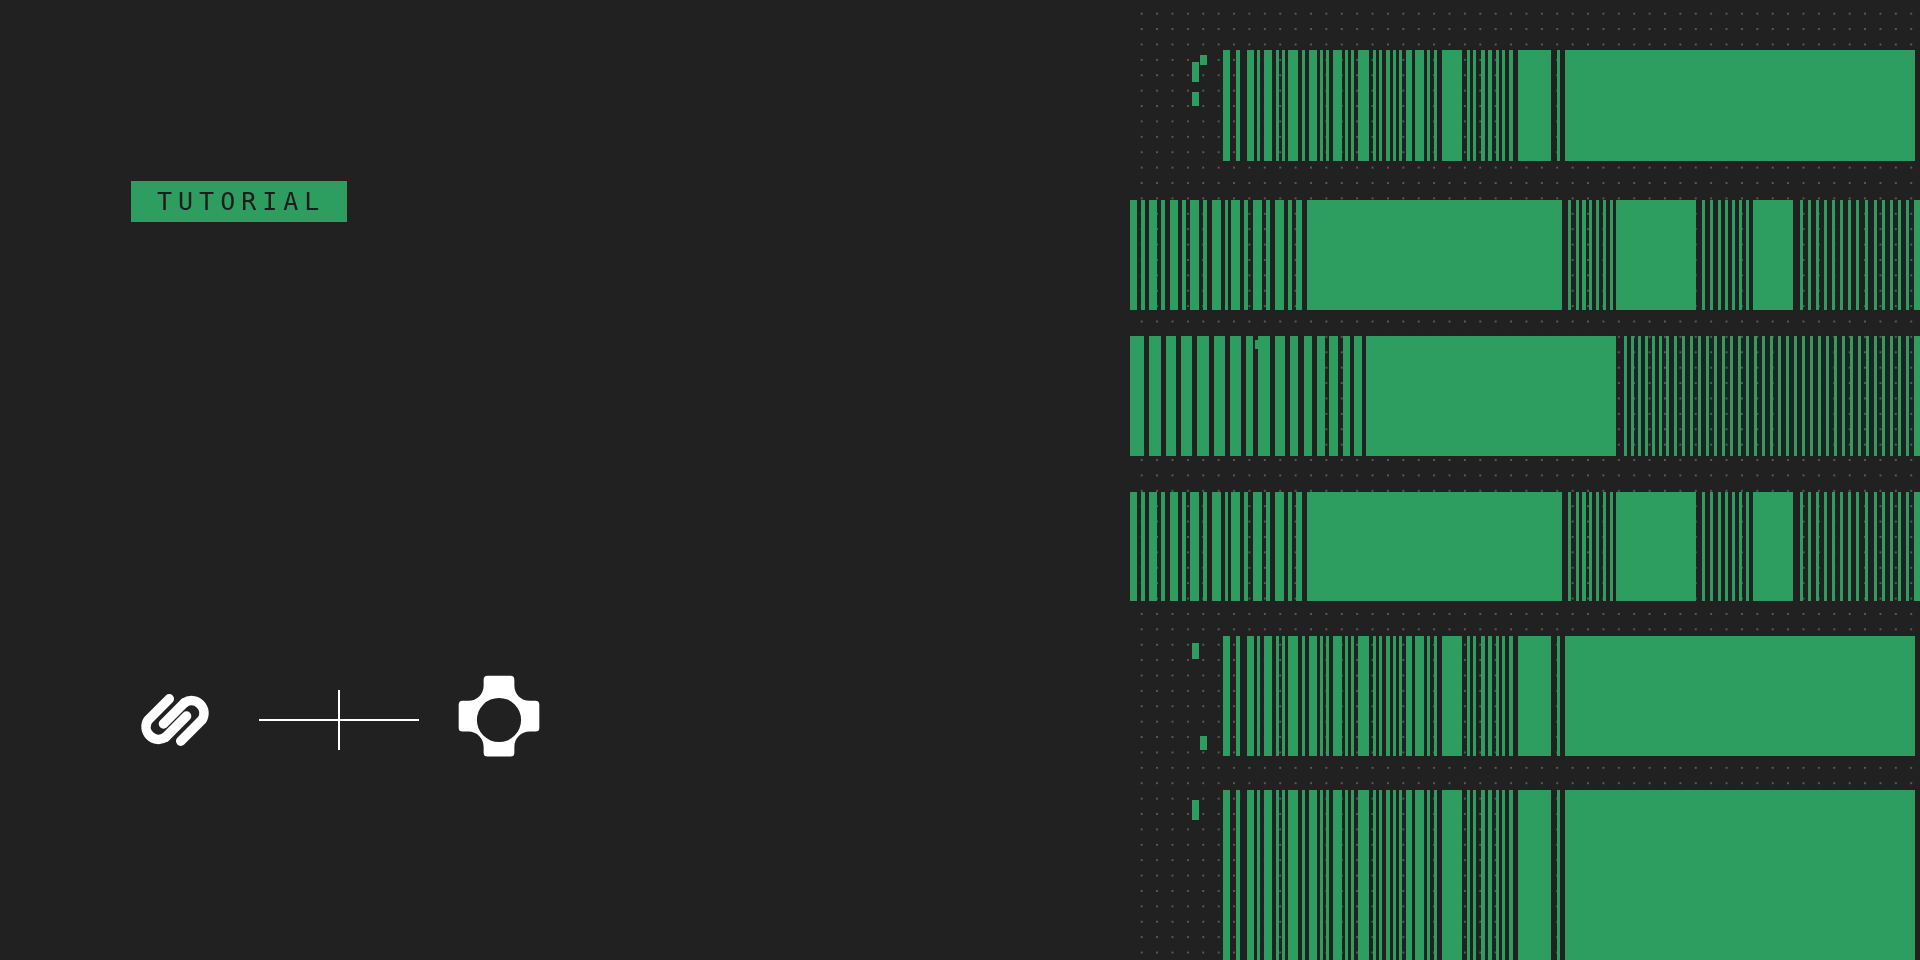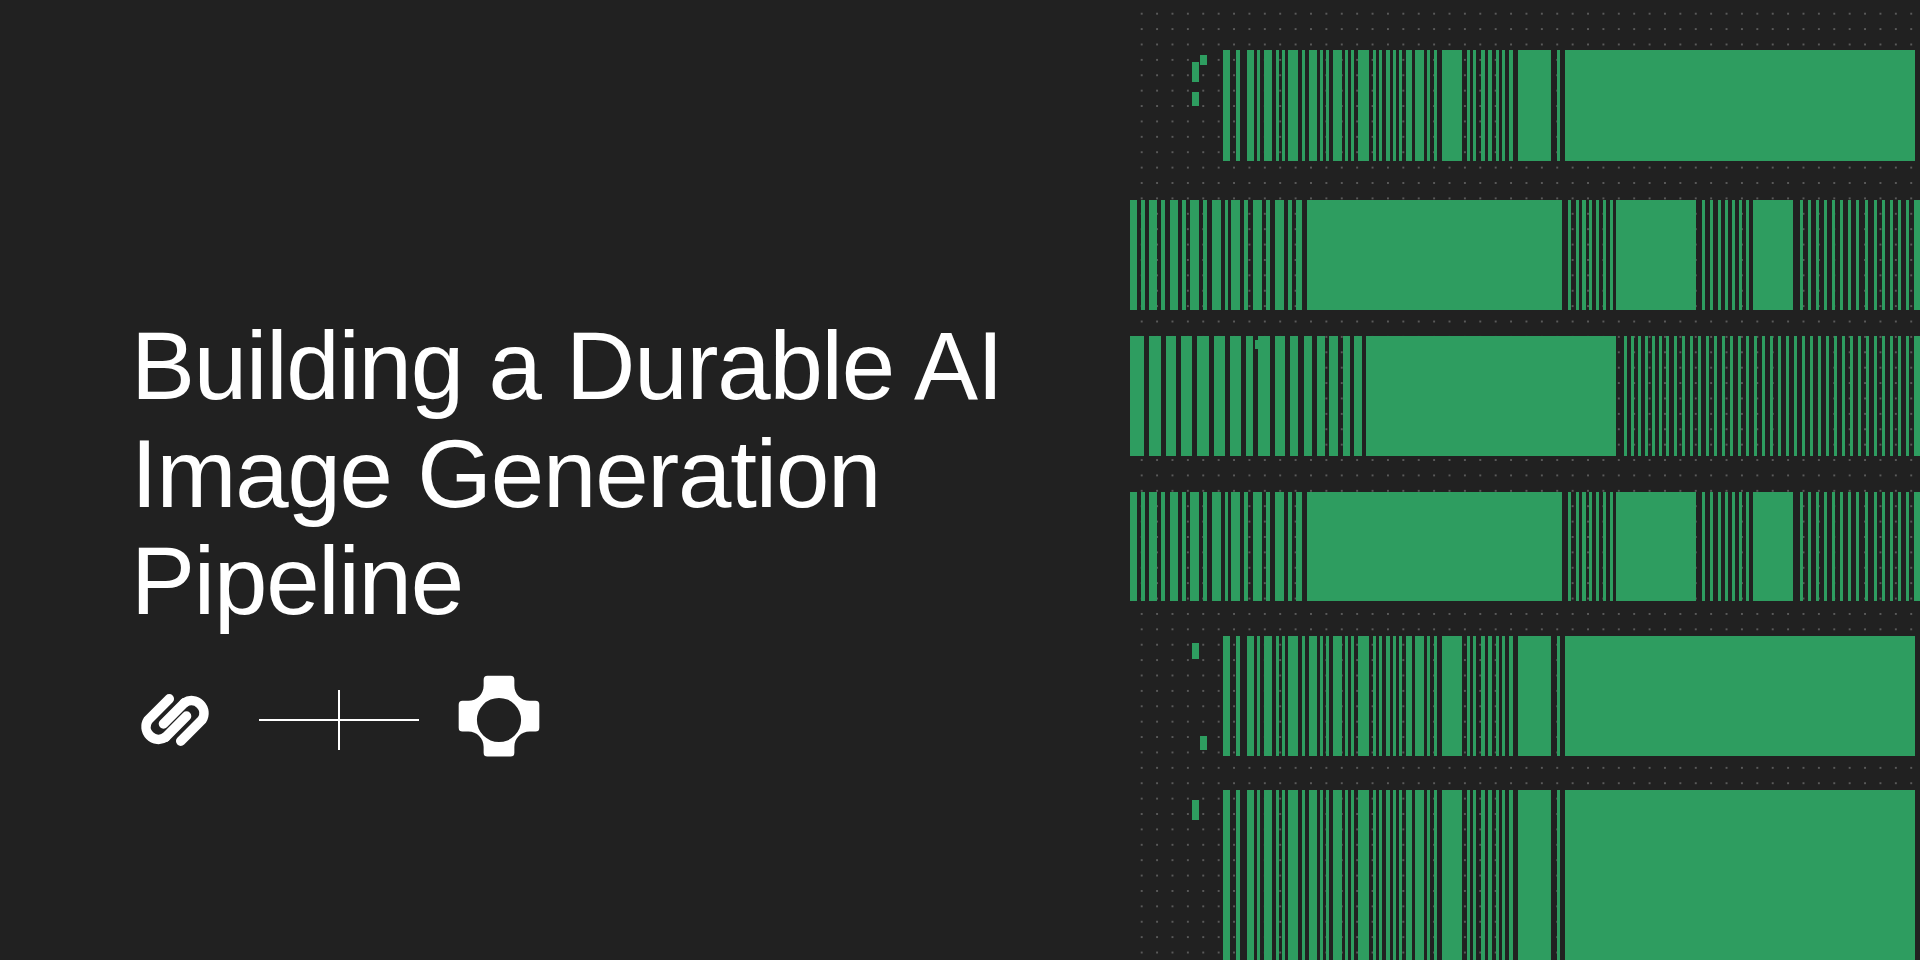--- a/index.html
+++ b/index.html
@@ -120,24 +120,24 @@
     background: #2E9D60;
   }
 </style>
 </head>
 <body>
 
 <div class="stage">
 
   <div class="left-pane">
 
-
-    <h1 class="headline">Building a Durable AI
-Image Generation
-Pipeline</h1>
+    <div class="badge">
+      <span class="badge-label">TUTORIAL</span>
+    </div>
+
 
     <div class="logo-row">
 
       <svg class="logo-temporal" viewBox="0 0 100 100">
         <g fill="none" stroke="#ffffff" stroke-width="10" stroke-linecap="round">
           <path d="M44 28 L22 50 A13 13 0 0 0 40 68"></path>
           <path d="M40 68 L62 46"></path>
           <path d="M56 72 L78 50 A13 13 0 0 0 60 32"></path>
           <path d="M60 32 L38 54"></path>
         </g>

